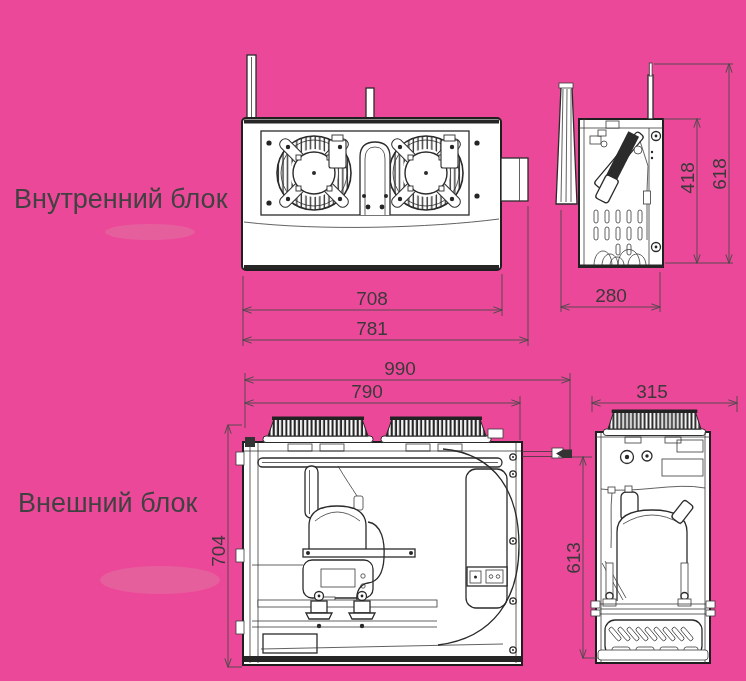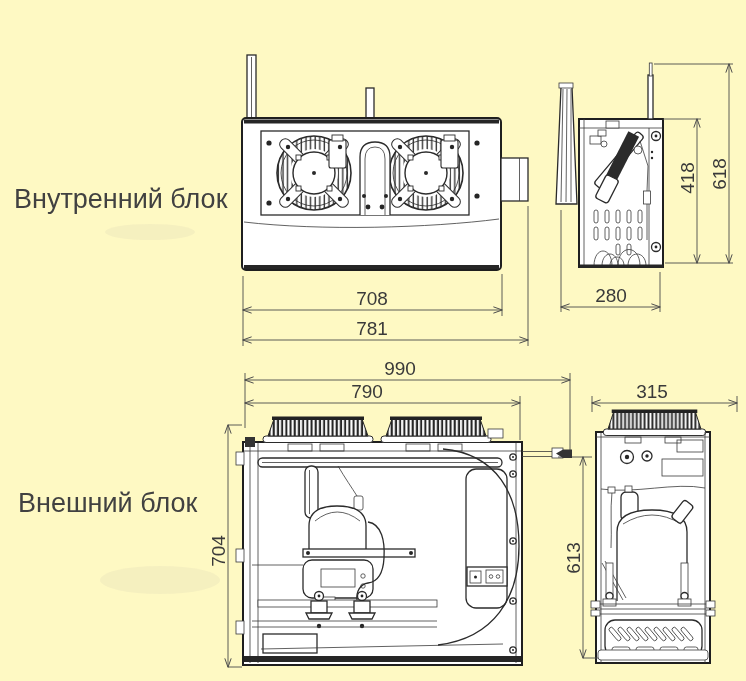--- a/index.html
+++ b/index.html
@@ -1,16 +1,16 @@
 <!DOCTYPE html>
 <html><head>
 <meta charset="utf-8">
 <style>
   html,body{margin:0;padding:0;background:#ffffff;}
-  #canvas{position:relative;width:746px;height:681px;background:#fef9c3;overflow:hidden;}
+  #canvas{position:relative;width:746px;height:681px;background:#ec4899;overflow:hidden;}
   .ln   {stroke:#2b2b2b;stroke-width:1.3;fill:none;}
   .lnf  {stroke:#2b2b2b;stroke-width:1.3;fill:#ffffff;}
   .ln2  {stroke:#1f1f1f;stroke-width:2;fill:#ffffff;}
   .thin {stroke:#3a3a3a;stroke-width:0.8;fill:none;}
   .thinf{stroke:#3a3a3a;stroke-width:0.8;fill:#ffffff;}
   .dim  {stroke:#4b4b4b;stroke-width:0.9;fill:none;}
   .dark {fill:#262626;stroke:none;}
   .dimtxt{font:19px "Liberation Sans", sans-serif;fill:#3a3a3a;text-anchor:middle;}
   .lbl {font:27px "Liberation Sans", sans-serif;fill:#414141;}
 </style>

